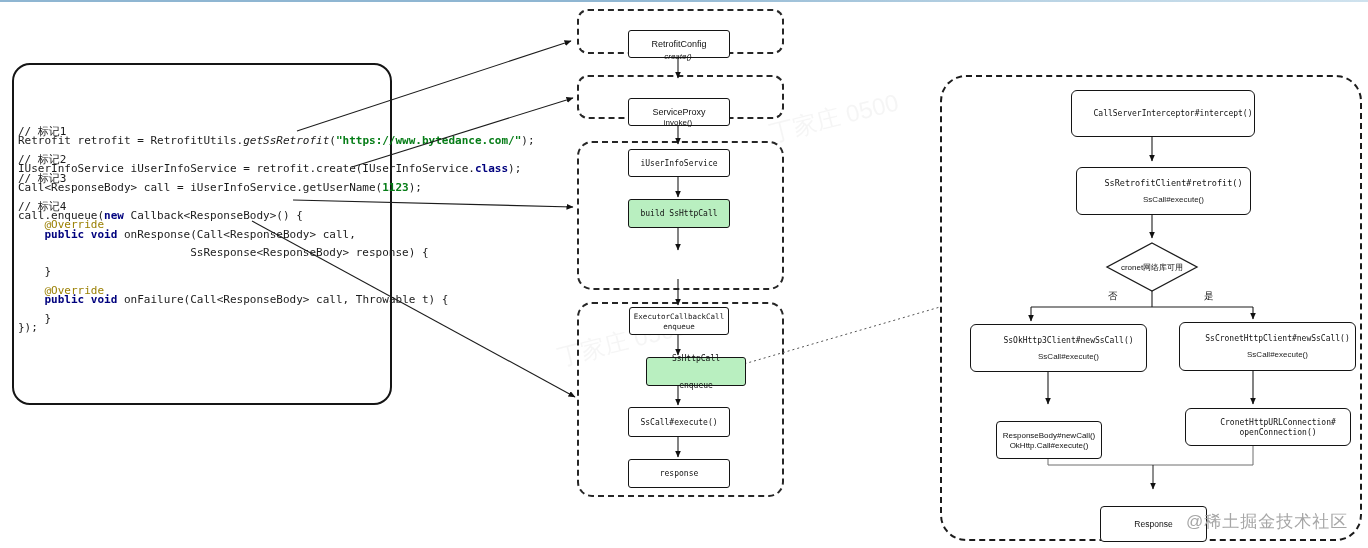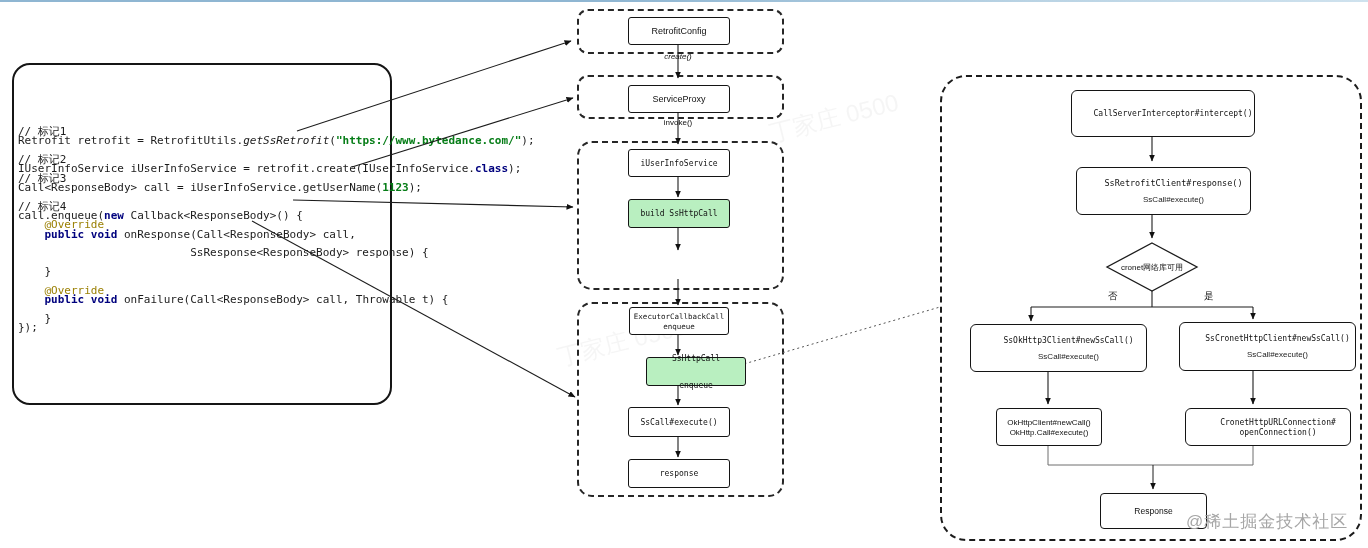--- a/index.html
+++ b/index.html
@@ -26,21 +26,21 @@
   .str{color:#067d17;font-weight:bold;}
   .kw{color:#00027e;font-weight:bold;}
   .num{color:#067d17;font-weight:bold;}
   .ann{color:#9b8004;}
   
   .lines{position:absolute;left:0;top:0;z-index:2;pointer-events:none;}
   
   .box{position:absolute;background:#fff;border:1.5px solid #141414;border-radius:3px;z-index:3;
        display:flex;flex-direction:column;align-items:center;justify-content:center;text-align:center;}
   .mono{font-family:"DejaVu Sans Mono","Liberation Mono",monospace;font-size:8px;}
-  .sans{font-family:"Liberation Sans","DejaVu Sans",sans-serif;font-size:9px;}
+  .sans{font-family:"Liberation Sans","DejaVu Sans",sans-serif;font-size:9px;margin-top:13px;}
   .green{background:#b9efc0;}
   .two .l2{margin-top:1px;}
   .rbox{border-radius:6px;border-width:1.6px;padding-left:20px;}
   .fs8{font-size:8px;}
   .sub{font-family:"Liberation Sans","DejaVu Sans",sans-serif;font-size:8px;margin-top:7px;color:#222;}
   .edge-label{position:absolute;z-index:3;font-size:8px;color:#111;width:76px;text-align:center;}
   .diamond-label{position:absolute;left:1104px;top:262px;width:96px;text-align:center;z-index:3;font-size:8px;color:#111;}
   .branch-label{position:absolute;z-index:3;font-size:9.5px;color:#111;}
   
   .wm-faint{position:absolute;z-index:0;font-size:24px;color:#5a5a5a;opacity:0.055;transform:rotate(-14deg);
@@ -136,39 +136,39 @@
     <span>SsCall#execute()</span>
   </div>
   <div class="box mono" style="left:628px;top:459px;width:100px;height:27px;">
     <span>response</span>
   </div>
 
   <div class="box mono rbox fs8" style="left:1071px;top:90px;width:162px;height:45px;">
     <span>CallServerInterceptor#intercept()</span>
   </div>
   <div class="box mono rbox" style="left:1076px;top:167px;width:153px;height:46px;font-size:8.5px;">
-    <span>SsRetrofitClient#response()</span>
+    <span>SsRetrofitClient#retrofit()</span>
     <span class="sub">SsCall#execute()</span>
   </div>
 
   <div class="diamond-label">cronet网络库可用</div>
   <div class="branch-label" style="left:1108px;top:290px;">否</div>
   <div class="branch-label" style="left:1204px;top:290px;">是</div>
 
   <div class="box mono rbox fs8" style="left:970px;top:324px;width:155px;height:46px;">
     <span>SsOkHttp3Client#newSsCall()</span>
     <span class="sub">SsCall#execute()</span>
   </div>
   <div class="box mono rbox fs8" style="left:1179px;top:322px;width:155px;height:47px;">
     <span>SsCronetHttpClient#newSsCall()</span>
     <span class="sub">SsCall#execute()</span>
   </div>
 
   <div class="box sans two" style="left:996px;top:408px;width:104px;height:36px;font-size:8px;border-radius:4px;">
-    <span>OkHttpClient#newCall()</span>
+    <span>ResponseBody#newCall()</span>
     <span class="l2">OkHttp.Call#execute()</span>
   </div>
   <div class="box mono rbox two fs8" style="left:1185px;top:408px;width:144px;height:36px;">
     <span>CronetHttpURLConnection#</span>
     <span class="l2">openConnection()</span>
   </div>
 
   <div class="box sans" style="left:1100px;top:493px;width:105px;height:34px;border-radius:4px;font-size:8.5px;">
     <span>Response</span>
   </div>

